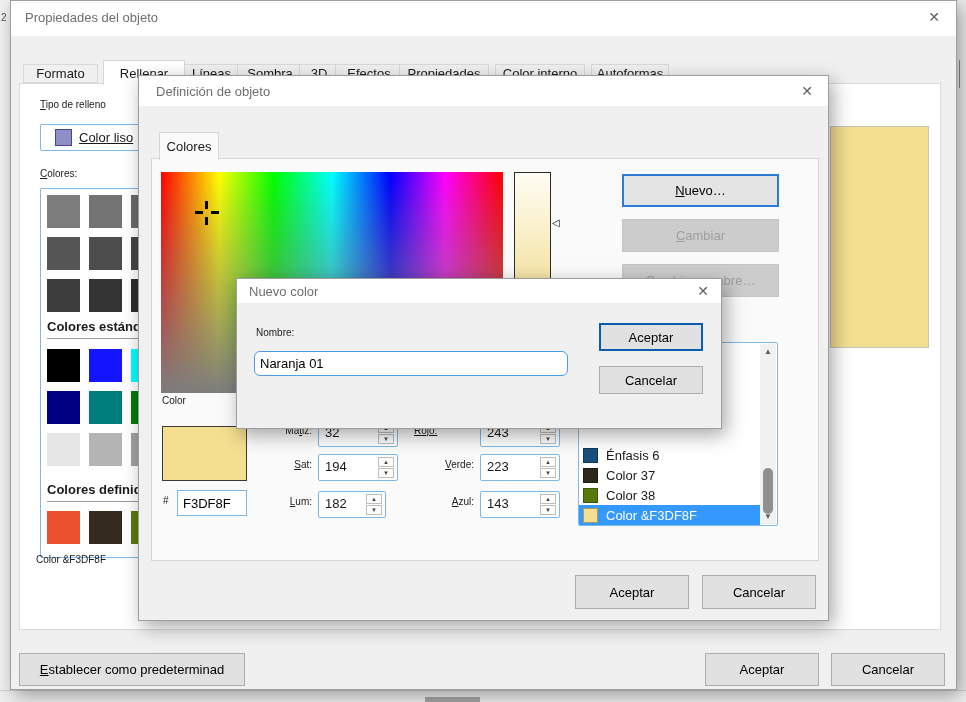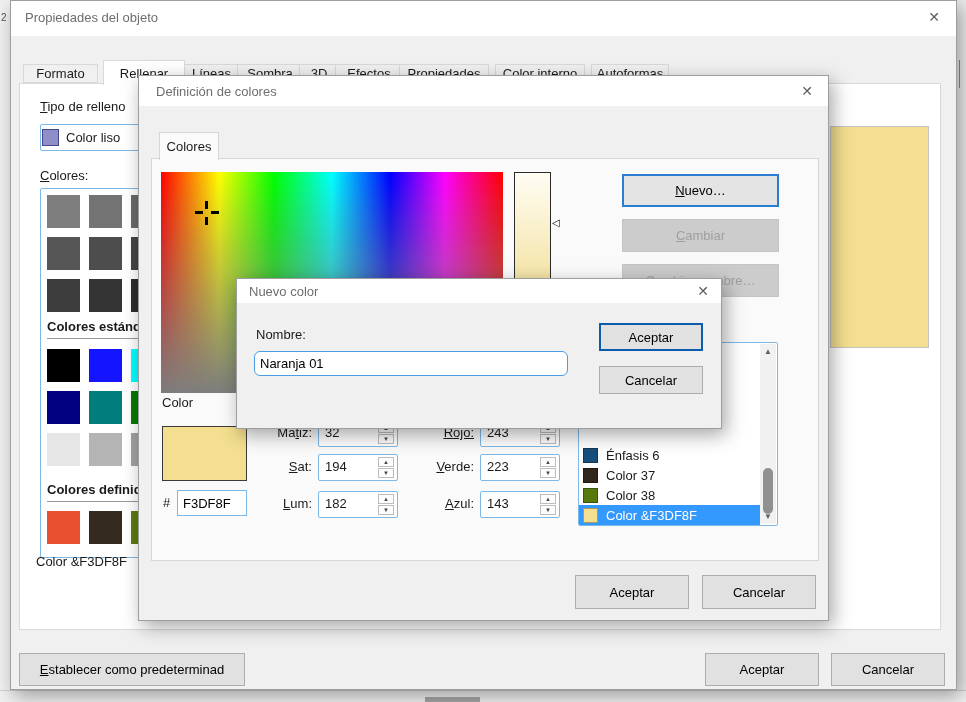--- a/index.html
+++ b/index.html
@@ -8,21 +8,21 @@
   .abs{position:absolute;}
   .dlg{position:absolute;background:#f0f0f0;border:1px solid #9e9e9e;
     box-shadow:4px 6px 18px rgba(0,0,0,.35);box-sizing:border-box;}
   .titlebar-text{position:absolute;font-size:13px;color:#6e6e6e;white-space:nowrap;}
   .close-x{position:absolute;color:#5f5f5f;font-size:14px;line-height:16px;text-align:center;cursor:default;}
   .btn{position:absolute;background:#e1e1e1;border:1px solid #adadad;box-sizing:border-box;
     display:flex;align-items:center;justify-content:center;font-size:13px;white-space:nowrap;}
   .btn.focus{border:2px solid #2b7cd3;background:#e4e4e4;}
   .btn.deffocus{border:2px solid #0b5cad;}
   .btn.disabled{background:#cccccc;border:1px solid #c4c4c4;color:#9f9f9f;}
-  .lbl{position:absolute;white-space:nowrap;font-size:13px;}
+  .lbl{position:absolute;white-space:nowrap;font-size:10px;}
   u{text-decoration:underline;}
   
   .tab{position:absolute;top:63px;height:19px;background:#f0f0f0;border:1px solid #d9d9d9;
     box-sizing:border-box;display:flex;align-items:center;justify-content:center;font-size:13px;z-index:1;}
   .tab.active{top:59px;height:25px;background:#ffffff;border-bottom:none;z-index:3;}
   .page{position:absolute;background:#ffffff;border:1px solid #d9d9d9;box-sizing:border-box;z-index:2;}
   
   .panel{position:absolute;left:20px;top:104px;width:122px;height:368px;background:#fff;
     border:1px solid #7cb9e8;border-radius:2px;}
   .prow{position:absolute;left:6px;display:flex;gap:9px;}
@@ -53,21 +53,21 @@
   .clist{position:absolute;left:426px;top:183px;width:200px;height:184px;background:#fff;
     border:1px solid #7cb9e8;border-radius:2px;box-sizing:border-box;display:flex;flex-direction:column;
     justify-content:flex-end;padding-right:17px;overflow:hidden;}
   .litem{height:20px;display:flex;align-items:center;gap:8px;padding-left:4px;font-size:13px;flex:0 0 auto;}
   .litem .lsw{width:15px;height:15px;border:1px solid rgba(0,0,0,.3);box-sizing:border-box;flex:0 0 auto;}
   .litem.selected{background:#3399ff;color:#fff;}
   .scroll{position:absolute;right:1px;top:1px;bottom:1px;width:16px;background:#f1f1f1;}
   .scroll .sarrow{position:absolute;left:0;width:16px;font-size:8px;text-align:center;color:#5f5f5f;}
   .scroll .thumb{position:absolute;left:3px;width:10px;top:124px;height:46px;background:#909090;border-radius:5px;}
   .dd{position:absolute;left:20px;top:40px;width:145px;height:27px;background:#fff;border:1px solid #7cb9e8;
-    border-radius:2px;box-sizing:border-box;display:flex;align-items:center;gap:7px;padding-left:1px;}
+    border-radius:2px;box-sizing:border-box;display:flex;align-items:center;gap:7px;padding-left:14px;text-decoration:underline;}
   .dd .sw{width:15px;height:15px;background:#8f8fc8;border:1px solid #46468c;flex:0 0 auto;}
   input.txt{position:absolute;box-sizing:border-box;background:#fff;border:1px solid #4d9ce6;
     font-family:"Liberation Sans",sans-serif;font-size:13px;padding:0 5px;outline:none;}
 </style>
 </head>
 <body>
 
 <div class="stage">
 
   <div class="abs" style="left:0;top:0;width:10px;height:702px;background:#f1f1f1;"></div>
@@ -152,21 +152,21 @@
 
     <button class="btn" style="left:8px;top:652px;width:226px;height:33px;">
       <span><span></span><u>E</u><span>stablecer como predeterminad</span></span>
     </button>
     <button class="btn" style="left:694px;top:652px;width:114px;height:33px;">Aceptar</button>
     <button class="btn" style="left:820px;top:652px;width:114px;height:33px;">Cancelar</button>
   </div>
 
   <div class="dlg" id="def-dialog" style="left:138px;top:75px;width:691px;height:546px;z-index:20;">
     <div class="abs" style="left:0;top:0;right:0;height:30px;background:#ffffff;"></div>
-    <div class="titlebar-text" style="left:17px;top:8px;">Definición de colores</div>
+    <div class="titlebar-text" style="left:17px;top:8px;">Definición de objeto</div>
     <div class="close-x" style="left:657px;top:7px;width:22px;height:18px;">✕</div>
 
     <div class="dtab">Colores</div>
     <div class="dpage">
 
       <div class="spectrum">
         <div class="ch" style="left:46px;top:41px;">
           <b style="left:-2px;top:-12px;width:3px;height:8px;"></b>
           <b style="left:-2px;top:4px;width:3px;height:8px;"></b>
           <b style="left:-12px;top:-2px;width:8px;height:3px;"></b>
@@ -206,29 +206,29 @@
       <div class="field" style="left:166px;top:295px;width:80px;height:27px;">
         <span class="val">194</span>
         <span class="spin">
             <span>▲</span>
             <span>▼</span>
           </span>
       </div>
       <div class="lbl" style="left:100px;top:337px;width:60px;text-align:right;">
         <span></span><u>L</u><span>um:</span>
       </div>
-      <div class="field" style="left:166px;top:332px;width:80px;height:27px;">
+      <div class="field" style="left:166px;top:332px;width:68px;height:27px;">
         <span class="val">182</span>
         <span class="spin">
             <span>▲</span>
             <span>▼</span>
           </span>
       </div>
 
-      <div class="lbl" style="left:262px;top:266px;width:60px;text-align:right;text-decoration:underline;">
+      <div class="lbl" style="left:262px;top:266px;width:60px;text-decoration:underline;">
         <span></span><u>R</u><span>ojo:</span>
       </div>
       <div class="field" style="left:328px;top:261px;width:80px;height:27px;">
         <span class="val">243</span>
         <span class="spin">
             <span>▲</span>
             <span>▼</span>
           </span>
       </div>
       <div class="lbl" style="left:262px;top:300px;width:60px;text-align:right;">

